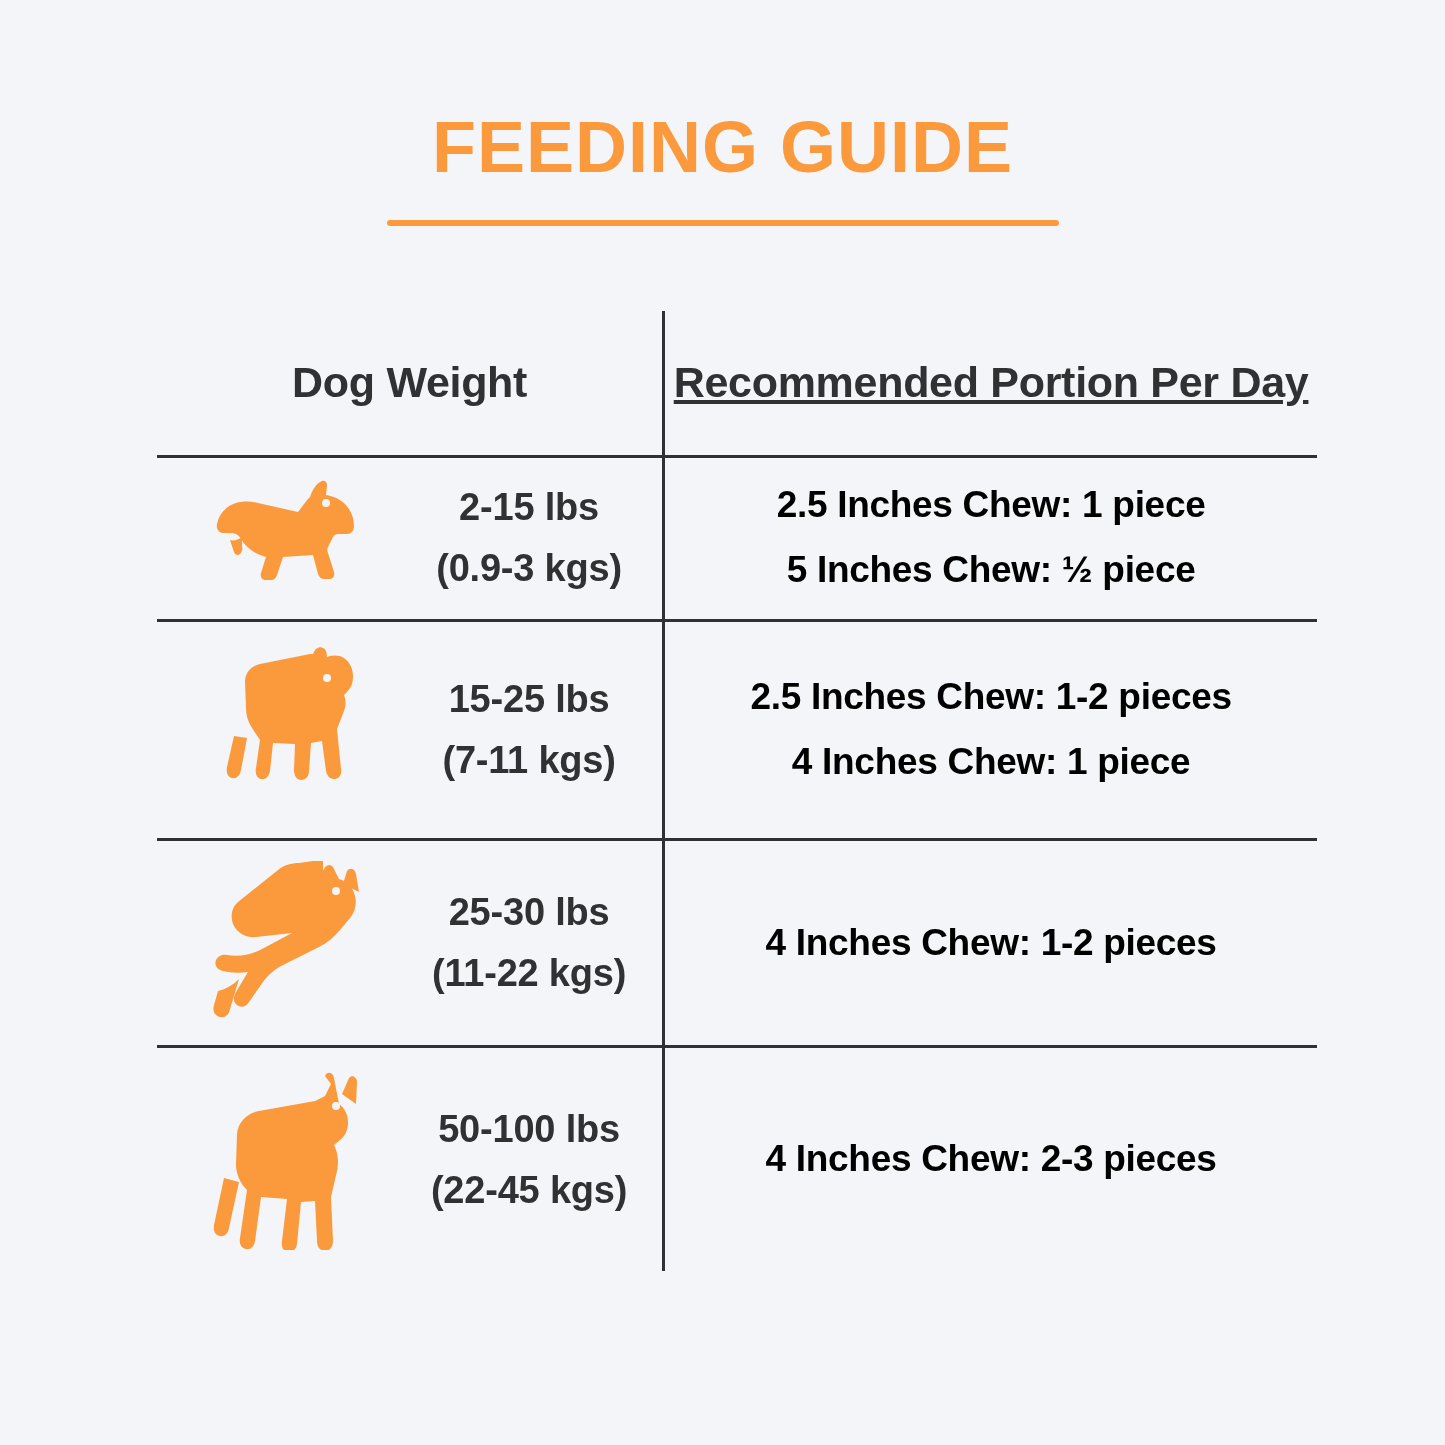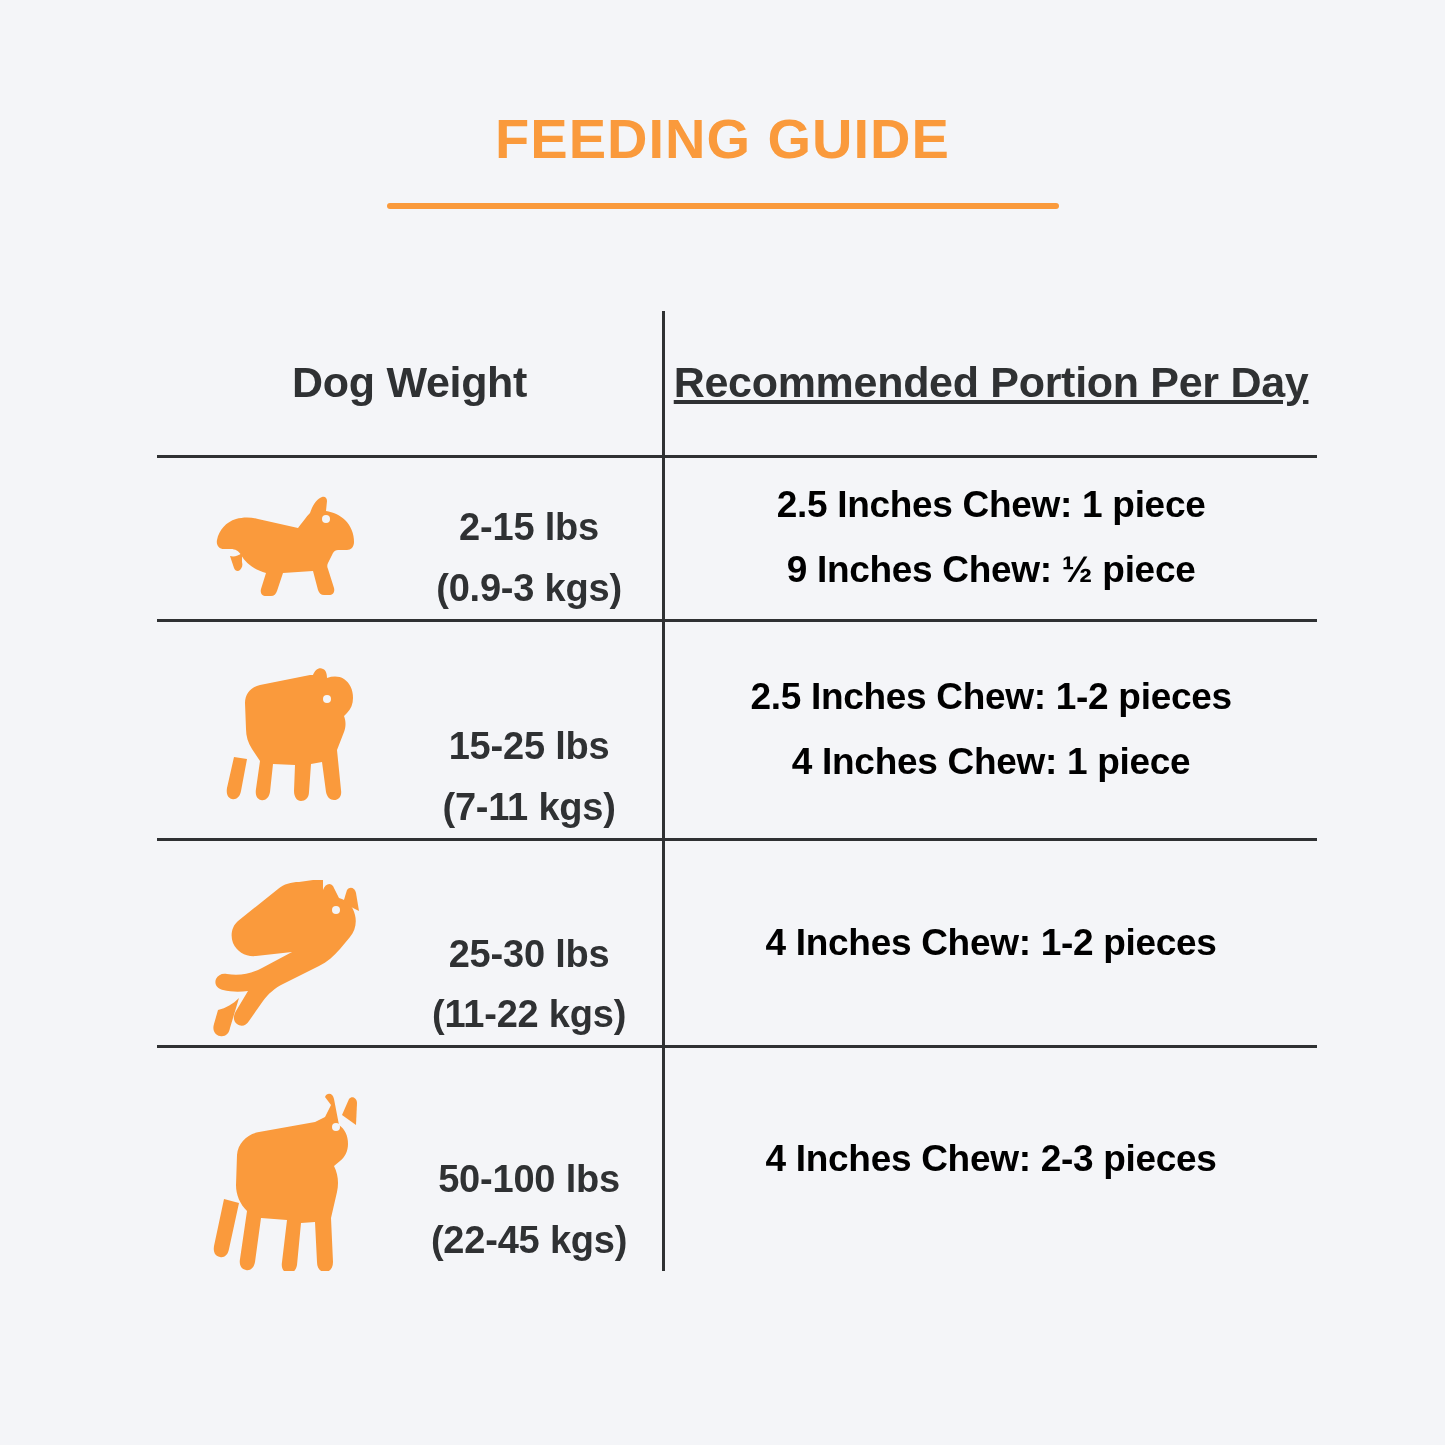--- a/index.html
+++ b/index.html
@@ -18,21 +18,21 @@
     position: relative;
     width: 1445px;
     height: 1445px;
     box-sizing: border-box;
   }
   .title-block {
     text-align: center;
     padding-top: 110px;
   }
   .title {
-    font-size: 56px;
+    font-size: 72px;
     font-weight: bold;
     letter-spacing: 1px;
     color: #fa9a3c;
     line-height: 1.05;
     margin: 0;
   }
   .title-rule {
     width: 672px;
     height: 6px;
     background: #fa9a3c;
@@ -73,21 +73,21 @@
     font-weight: bold;
     color: #2f3133;
     text-align: center;
     line-height: 1.28;
     padding: 22px 12px;
     letter-spacing: -0.3px;
   }
   .row-head { height: 147px; }
   .weight-cell {
     display: flex;
-    align-items: flex-end;
+    align-items: center;
     justify-content: flex-start;
     height: 100%;
     padding: 0 8px 0 40px;
     box-sizing: border-box;
     gap: 17px;
   }
   .dog-icon {
     width: 190px;
     flex: 0 0 190px;
     display: flex;
@@ -150,21 +150,21 @@
               </svg>
             </div>
             <div class="weight-text">
               <span>2-15 lbs</span><br>
               <span>(0.9-3 kgs)</span>
             </div>
           </div>
         </td>
         <td class="portion-cell">
           <span class="portion-line">2.5 Inches Chew: 1 piece</span>
-          <span class="portion-line">9 Inches Chew: ½ piece</span>
+          <span class="portion-line">5 Inches Chew: ½ piece</span>
         </td>
       </tr>
 
       <tr>
         <td>
           <div class="weight-cell">
             <div class="dog-icon">
               <svg width="150" height="175" viewBox="0 0 150 175" aria-hidden="true">
                 <g fill="#fa9a3c">
                   <path d="M96 12c2-5 6-8 10-6 3 1 4 5 4 9 6-2 12-2 17 1 6 4 9 11 9 19 0 6-2 11-6 15l-3 3c2 5 2 11 0 16l-7 18 4 40c1 6-2 10-7 10-4 0-7-3-8-8l-4-30-11 2-2 28c0 6-4 9-8 9s-7-4-7-10l1-26-22-1-3 28c-1 6-5 9-9 8-4-1-6-5-5-11l4-28-8-12c-4-6-6-13-6-20l-1-26c0-9 6-16 15-18l50-10z"></path>

